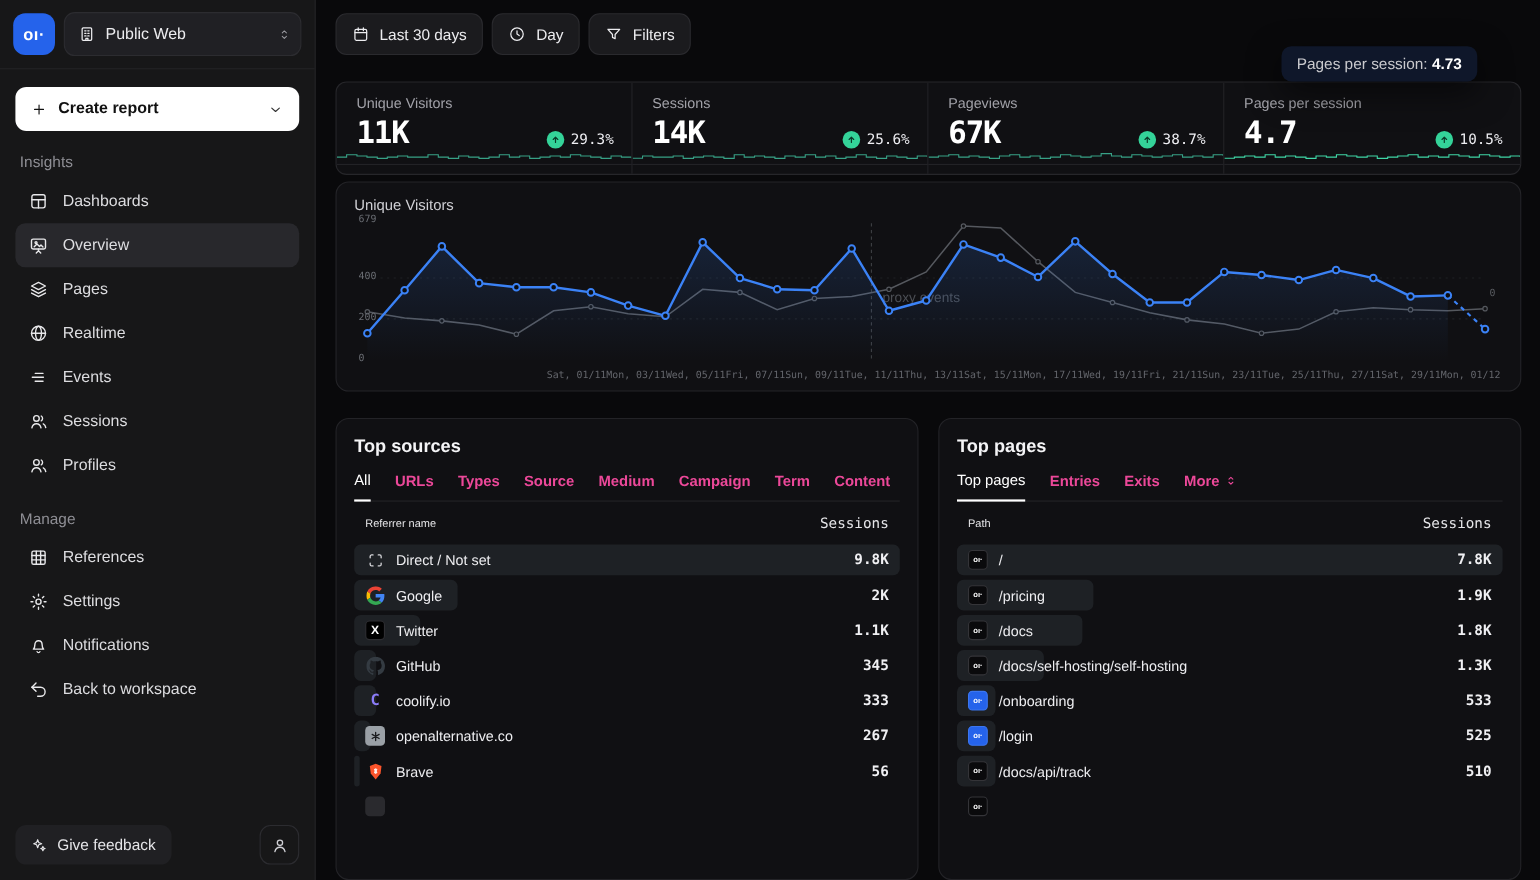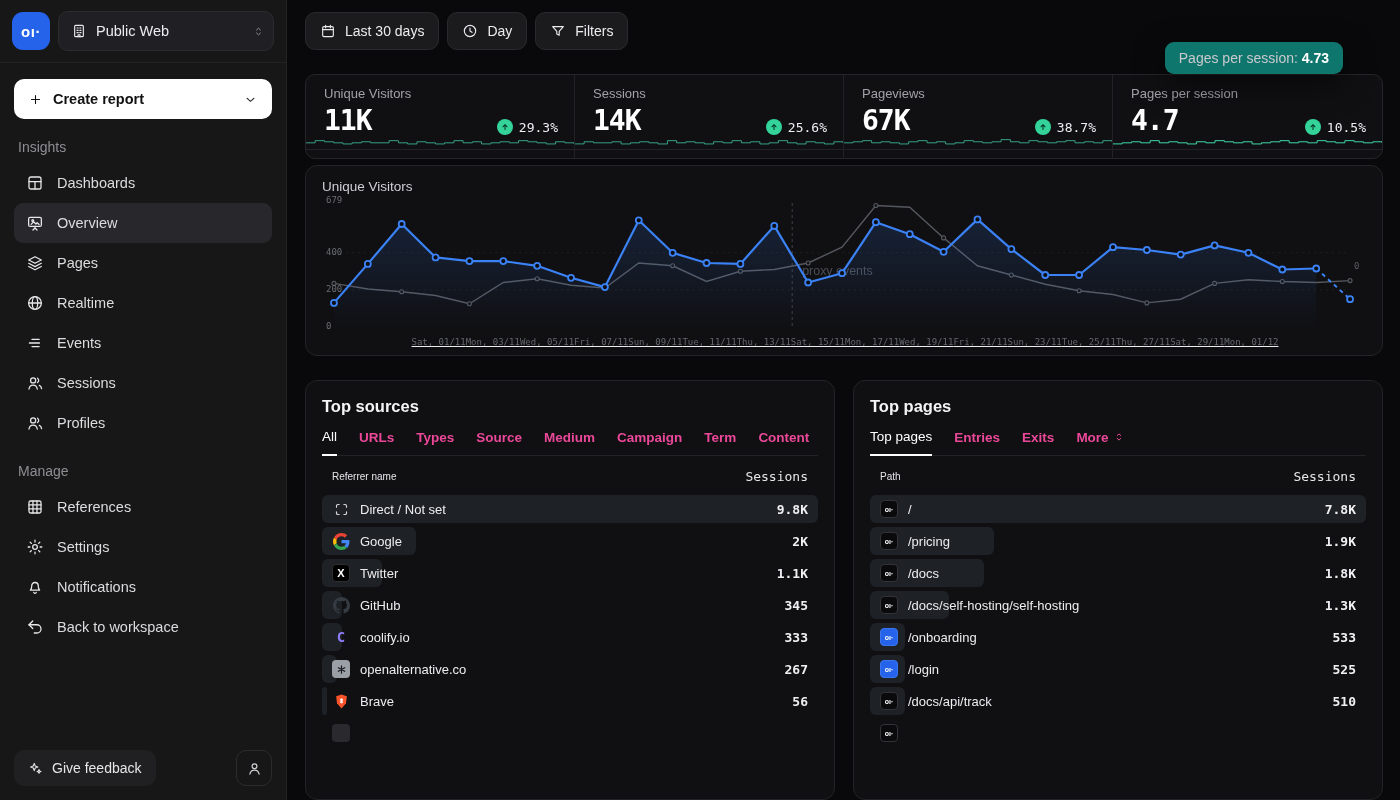--- a/index.html
+++ b/index.html
@@ -30,21 +30,21 @@
 
   
   .main { flex:1; position:relative; padding:12px 17px 0 18px; display:flex; flex-direction:column; }
   .toolbar { display:flex; align-items:center; gap:8px; margin-bottom:24px; }
   .tb-btn { height:38px; background:#1b1b1e; border:1px solid #2a2a2e; border-radius:10px; display:flex; align-items:center; gap:9px; padding:0 14px; color:#ececef; font-size:14px; cursor:pointer; }
   .tb-btn svg { width:16px; height:16px; }
   .tb-right { margin-left:auto; display:flex; align-items:center; gap:8px; }
   .live-dot { width:9px; height:9px; border-radius:50%; background:#10c98a; }
   .public-btn { height:38px; background:#fff; border:none; border-radius:10px; display:flex; align-items:center; gap:8px; padding:0 14px; color:#111; font-size:14px; font-weight:700; cursor:pointer; }
   .public-btn svg { width:16px; height:16px; }
-  .tooltip { position:absolute; top:42px; right:57px; z-index:60; background:#0f766e; border-radius:9px; padding:8px 14px; font-size:14px; color:#c9c9cd; box-shadow:0 10px 30px rgba(0,0,0,.55); white-space:nowrap; }
+  .tooltip { position:absolute; top:42px; right:57px; z-index:60; background:#0f172a; border-radius:9px; padding:8px 14px; font-size:14px; color:#c9c9cd; box-shadow:0 10px 30px rgba(0,0,0,.55); white-space:nowrap; }
   .tooltip b { color:#fff; font-weight:700; }
 
   
   .stats { border:1px solid #26262a; border-radius:10px; overflow:hidden; display:grid; grid-template-columns:repeat(4,1fr); background:#101013; margin-bottom:6px; }
   .cell { position:relative; height:75px; border-right:1px solid #222226; overflow:hidden; }
   .cell:nth-child(4n) { border-right:none; }
   .cell:nth-child(-n+4) { border-bottom:1px solid #222226; }
   .s-label { position:absolute; top:11px; left:18px; font-size:13px; color:#a1a1a8; }
   .s-value { position:absolute; top:29px; left:18px; font-family:"DejaVu Sans Mono",monospace; font-weight:700; font-size:28px; letter-spacing:-1px; color:#fff; }
   .badge { position:absolute; right:16px; bottom:14px; display:flex; align-items:center; gap:6px; }
@@ -53,21 +53,21 @@
   .b-pct { font-family:"DejaVu Sans Mono",monospace; font-size:13px; color:#eeeef2; }
   .spark { position:absolute; bottom:0; left:0; right:0; height:15px; }
   .spark svg { width:100%; height:100%; display:block; }
 
   
   .chart-card { border:1px solid #242428; background:#101013; border-radius:12px; height:200px; padding:13px 4px 8px 16px; margin-bottom:24px; position:relative; }
   .chart-title { font-size:13.5px; color:#cfcfd4; }
   .plot { position:relative; height:138px; margin:3px 10px 0 0; }
   .plot svg.main-svg { position:absolute; inset:0; width:100%; height:100%; }
   .ylab { position:absolute; left:4px; font-family:"DejaVu Sans Mono",monospace; font-size:9px; color:#6a6d73; z-index:5; }
-  .xlabs { display:flex; justify-content:center; margin:2px 14px 0 4px;text-decoration:underline; }
+  .xlabs { display:flex; justify-content:flex-end; margin:2px 14px 0 4px; }
   .xlabs span { font-family:"DejaVu Sans Mono",monospace; font-size:9px; color:#64666c; }
 
   
   .bottom { display:grid; grid-template-columns:1fr 1fr; gap:18px; }
   .panel { background:#101013; border:1px solid #232327; border-radius:12px; padding:16px 16px 0; height:420px; overflow:hidden; }
   .p-title { font-size:16.5px; font-weight:700; color:#f4f4f6; margin-bottom:13px; }
   .tabs { display:flex; gap:22px; border-bottom:1px solid #232327; }
   .tab { font-size:13.5px; color:#ec4899; padding-bottom:10px; cursor:pointer; display:flex; align-items:center; gap:4px;font-weight:bold; }
   .tab.on { color:#fff; border-bottom:2px solid #fff; margin-bottom:-1px; font-weight:400; }
   .tab svg { width:12px; height:12px; }

